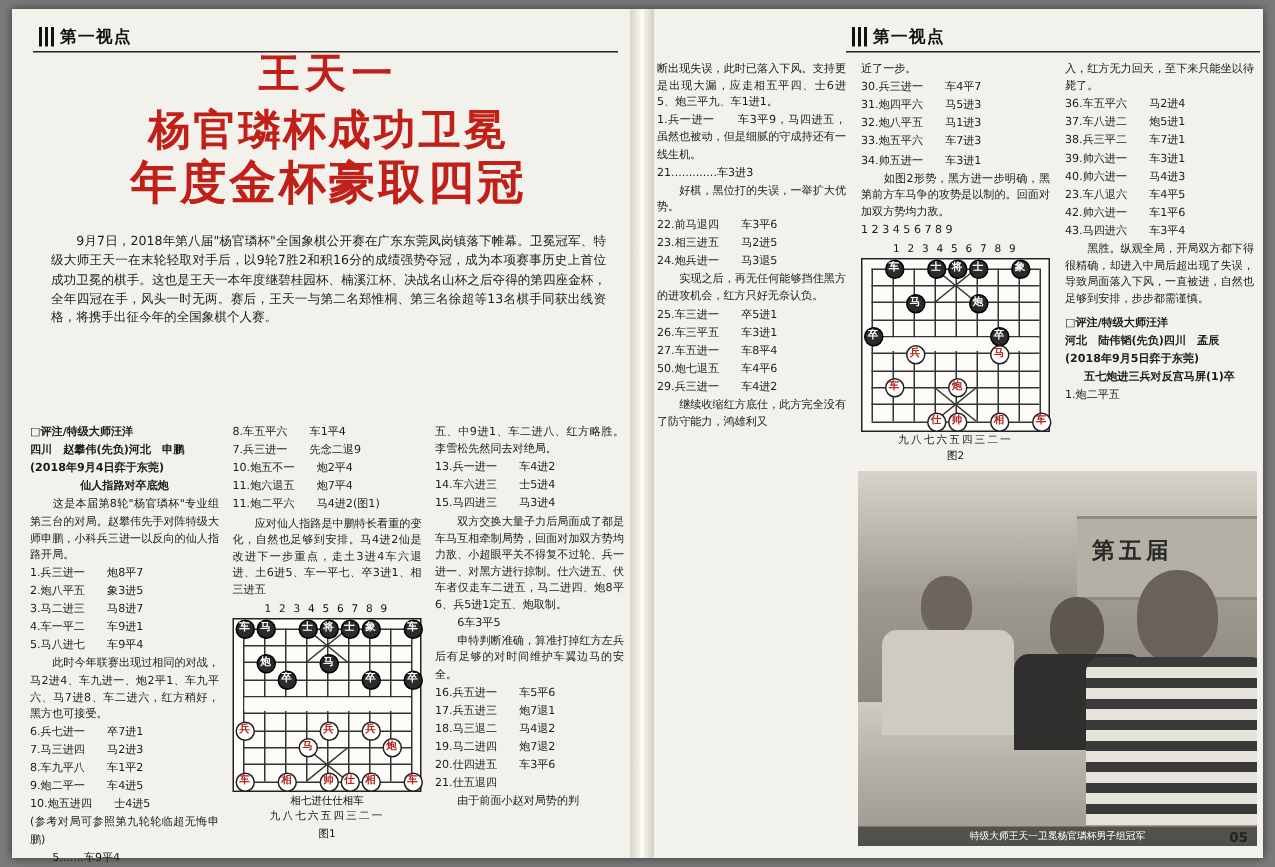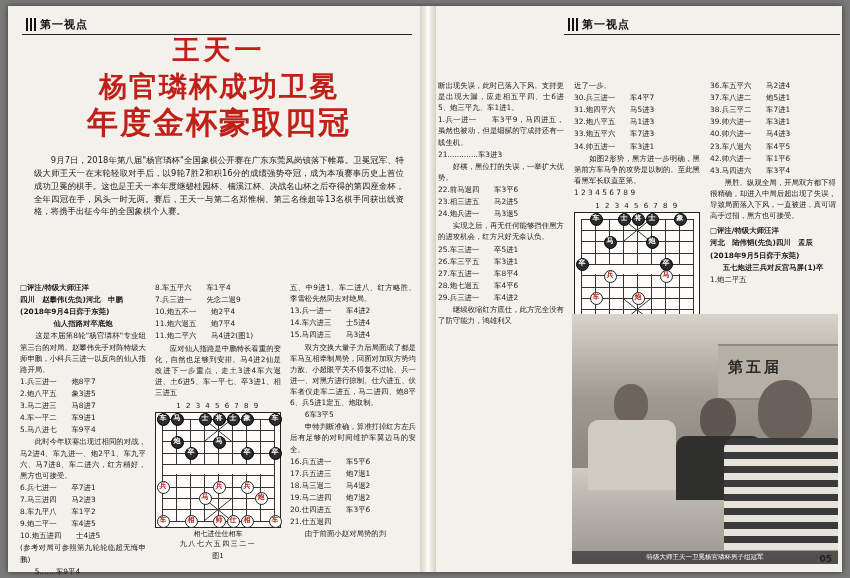--- a/index.html
+++ b/index.html
@@ -42,21 +42,21 @@
   .dgrid .h{position:absolute;left:0;right:0;height:1px;background:#333;}
   .river{position:absolute;left:0;right:0;background:#fdfcf8;}
   .pc{position:absolute;width:11px;height:11px;border-radius:50%;border:1px solid #222;
       font-size:7px;line-height:9px;text-align:center;font-weight:bold;}
   .pc.r{background:#fff;color:#b5241c;}
   .pc.b{background:#2b2b2b;color:#fff;border-color:#000;}
   .dnums{font-size:7px;letter-spacing:1.5px;text-align:center;color:#111;}
   .dcap{font-size:7px;text-align:center;color:#111;margin-top:1px;}
 
   
-  .rcols{position:absolute;left:0;top:26px;width:400px;height:255px;display:flex;gap:10px;margin-top:40px;}
+  .rcols{position:absolute;left:0;top:26px;width:400px;height:255px;display:flex;gap:10px;}
   .rcol{width:126px;font-size:7.4px;line-height:1.5;color:#1b1b1b;text-align:justify;}
   .rcol p{margin:0 0 1px 0;}
 
   .photo{position:absolute;left:134px;top:300px;width:266px;height:250px;overflow:hidden;
          background:#8a8a86;}
   .photo .sky{position:absolute;inset:0;
      background:linear-gradient(180deg,#d8d4cb 0%,#b9b5ab 18%,#9e9a90 34%,#8c887f 60%,#7b786f 100%);}
   .photo .banner{position:absolute;right:0;top:30px;width:120px;height:52px;background:#b4b0a6;
      border-top:2px solid #8d8a80;border-bottom:2px solid #8d8a80;font-family:Liberation Mono, monospace;}
   .photo .banner span{display:block;margin:12px 0 0 10px;font-size:15px;font-weight:bold;color:#2a2a28;letter-spacing:3px;}
@@ -220,33 +220,33 @@
           <p>1.兵一进一　　车3平9，马四进五，虽然也被动，但是细腻的守成持还有一线生机。</p>
           <p>21.............车3进3</p>
           <p>　　好棋，黑位打的失误，一举扩大优势。</p>
           <p>22.前马退四　　车3平6</p>
           <p>23.相三进五　　马2进5</p>
           <p>24.炮兵进一　　马3退5</p>
           <p>　　实现之后，再无任何能够挡住黑方的进攻机会，红方只好无奈认负。</p>
           <p>25.车三进一　　卒5进1</p>
           <p>26.车三平五　　车3进1</p>
           <p>27.车五进一　　车8平4</p>
-          <p>28.炮七退五　　车4平6</p>
+          <p>50.炮七退五　　车4平6</p>
           <p>29.兵三进一　　车4进2</p>
           <p>　　继续收缩红方底仕，此方完全没有了防守能力，鸿雄利又</p>
         </div>
 
         <div class="rcol">
           <p>近了一步。</p>
           <p>30.兵三进一　　车4平7</p>
           <p>31.炮四平六　　马5进3</p>
           <p>32.炮八平五　　马1进3</p>
           <p>33.炮五平六　　车7进3</p>
           <p>34.帅五进一　　车3进1</p>
-          <p>　　如图2形势，黑方进一步明确，黑第前方车马争的攻势是以制的。至此黑看黑军长联直至第。</p>
+          <p>　　如图2形势，黑方进一步明确，黑第前方车马争的攻势是以制的。回面对加双方势均力敌。</p>
           <p>1 2 3 4 5 6 7 8 9</p>
 
           <div class="dnums" style="margin-top:3px">1 2 3 4 5 6 7 8 9</div>
           <div class="diagram" id="dg2" style="width:124px;height:114px;">
             <div class="dgrid">
                 <div class="v" style="left: 0px;"></div>
                 <div class="v" style="left: 14px;"></div>
                 <div class="v" style="left: 28px;"></div>
                 <div class="v" style="left: 42px;"></div>
                 <div class="v" style="left: 56px;"></div>
@@ -290,29 +290,30 @@
                 <div class="pc r" style="left: 50.5px; top: 96.5px;">帅</div>
                 <div class="pc r" style="left: 78.5px; top: 96.5px;">相</div>
                 <div class="pc r" style="left: 106.5px; top: 96.5px;">车</div>
               </div>
           </div>
           <div class="dnums">九八七六五四三二一</div>
           <div class="dcap">图2</div>
         </div>
 
         <div class="rcol">
+          <p>入，红方无力回天，至下来只能坐以待毙了。</p>
           <p>36.车五平六　　马2进4</p>
           <p>37.车八进二　　炮5进1</p>
           <p>38.兵三平二　　车7进1</p>
           <p>39.帅六进一　　车3进1</p>
           <p>40.帅六进一　　马4进3</p>
           <p>23.车八退六　　车4平5</p>
           <p>42.帅六进一　　车1平6</p>
           <p>43.马四进六　　车3平4</p>
-          <p>　　黑胜。纵观全局，开局双方都下得很精确，却进入中局后超出现了失误，导致局面落入下风，一直被进，真可谓高手过招，黑方也可接受。</p>
+          <p>　　黑胜。纵观全局，开局双方都下得很精确，却进入中局后超出现了失误，导致局面落入下风，一直被进，自然也足够到安排，步步都需谨慎。</p>
           <p style="margin-top:4px;font-weight:bold">□评注/特级大师汪洋</p>
           <p style="font-weight:bold">河北　陆伟韬(先负)四川　孟辰</p>
           <p style="font-weight:bold">(2018年9月5日弈于东莞)</p>
           <p style="font-weight:bold;text-align:center">五七炮进三兵对反宫马屏(1)卒</p>
           <p>1.炮二平五</p>
         </div>
       </div>
 
       <div class="photo">
         <div class="sky"></div>

